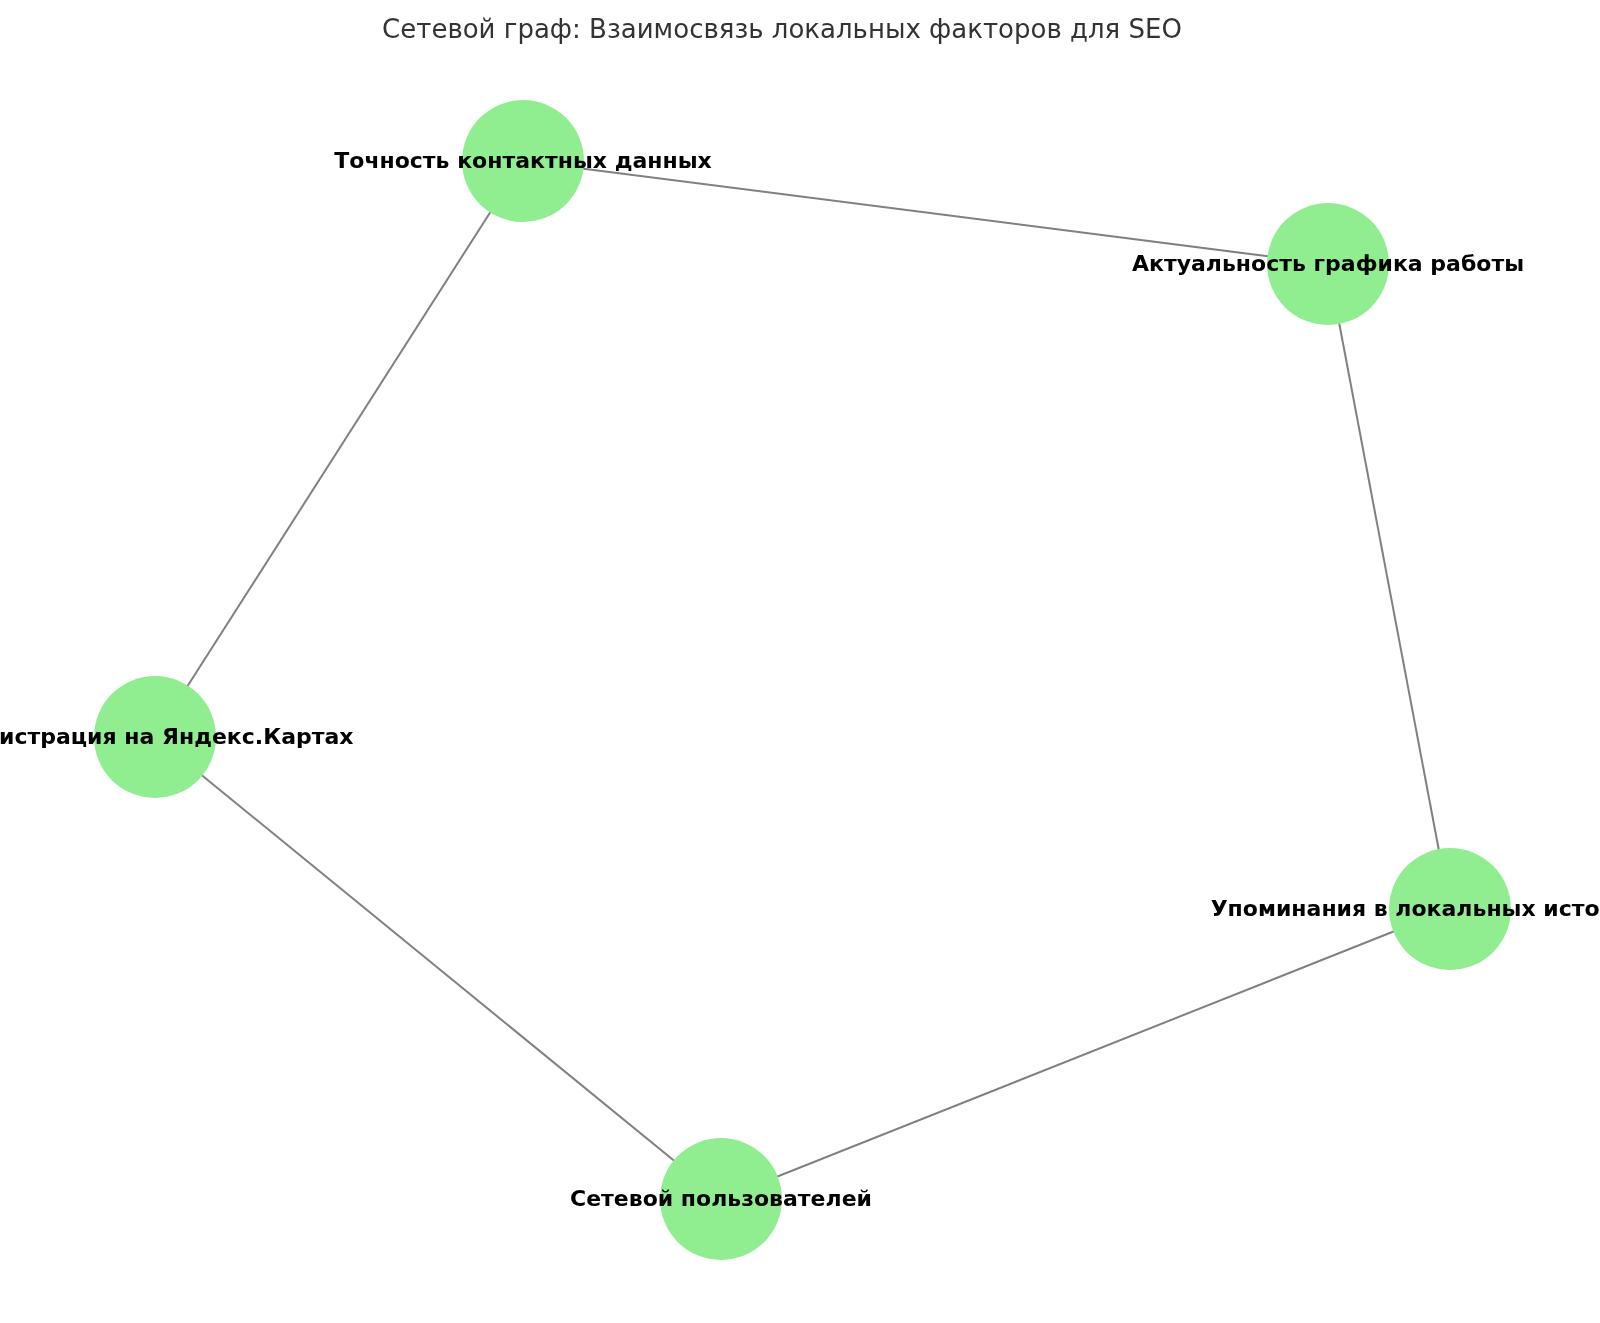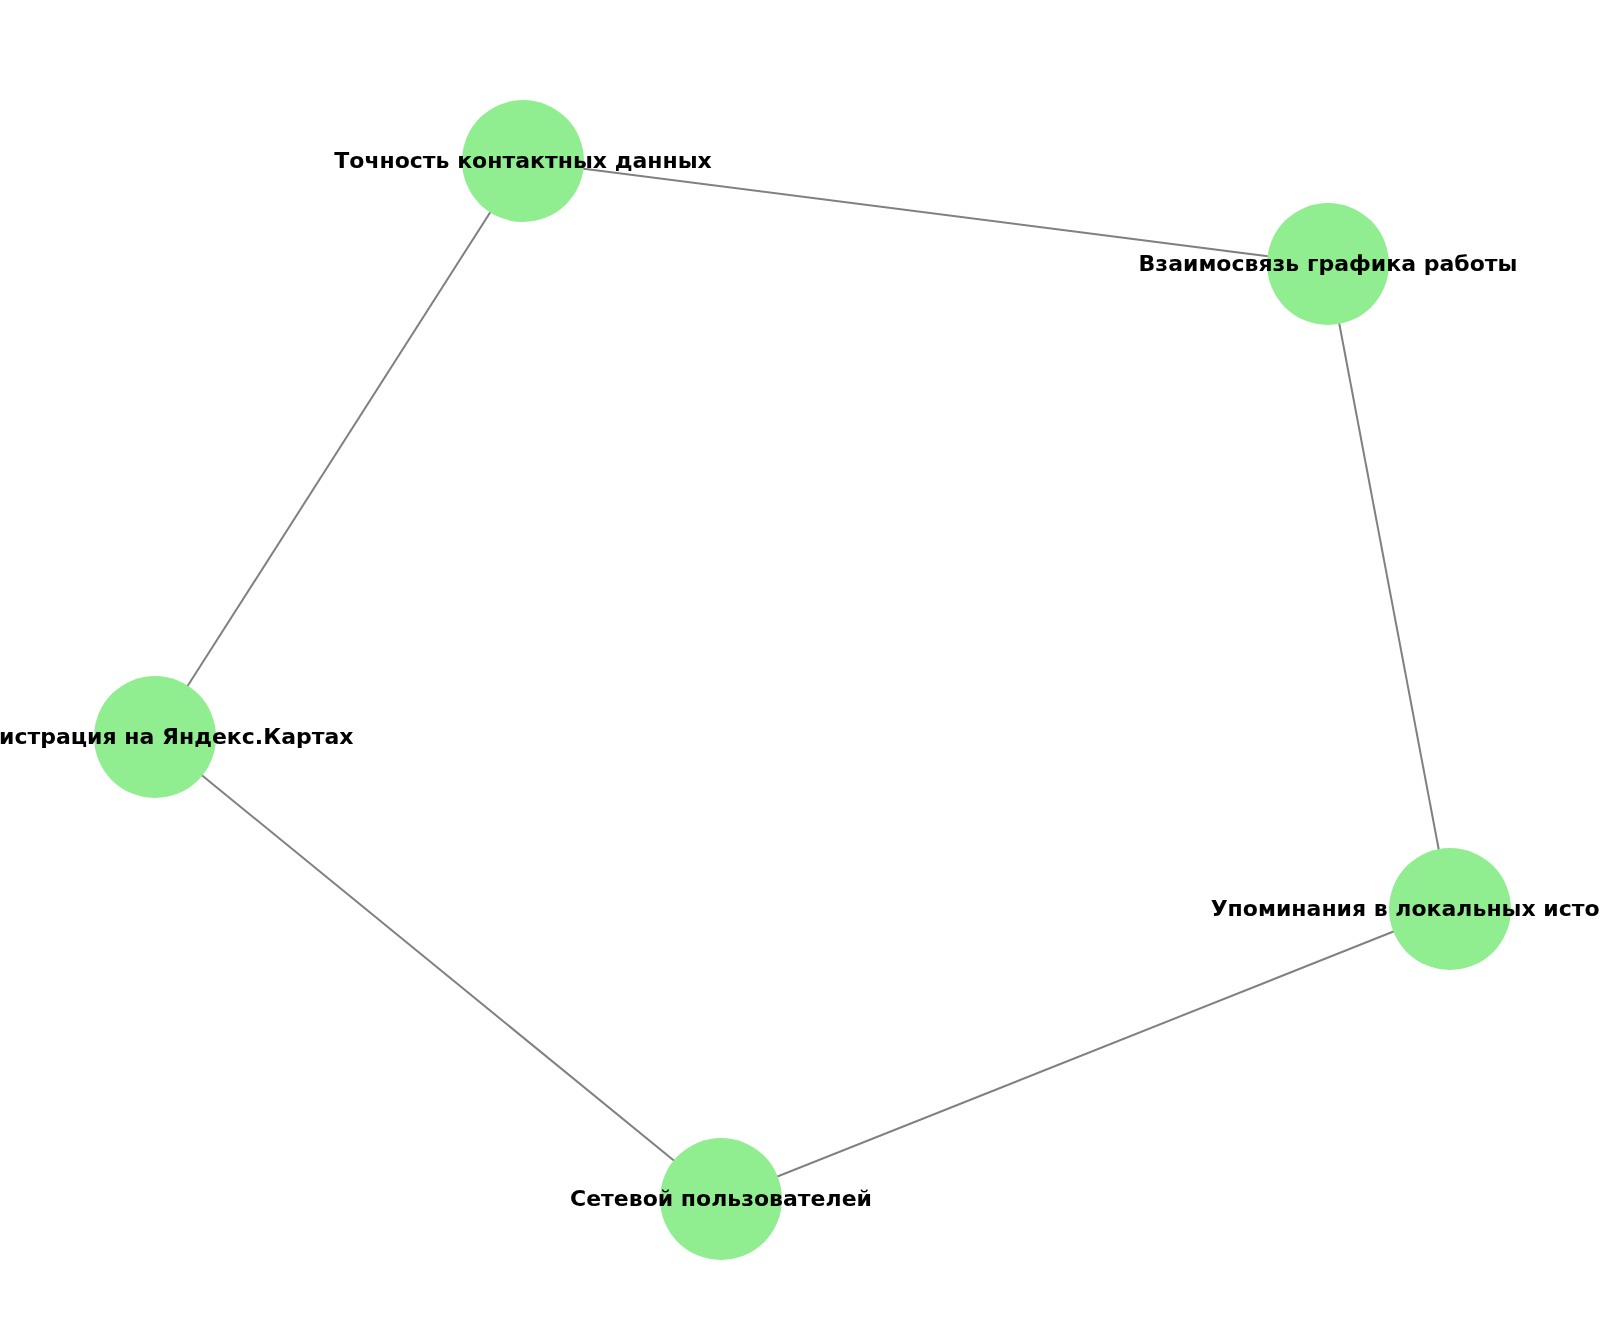--- a/index.html
+++ b/index.html
@@ -50,38 +50,39 @@
     font-weight: 700;
     color: #000000;
     white-space: nowrap;
     line-height: 1;
   }
 </style>
 </head>
 <body>
 
 <div class="canvas">
+  <div class="chart-title">Сетевой граф: Взаимосвязь локальных факторов для SEO</div>
 
   <svg class="graph-svg" width="1600" height="1323" viewBox="0 0 1600 1323" xmlns="http://www.w3.org/2000/svg">
     <g id="edges-group">
         <line x1="523" y1="161" x2="1328" y2="264" stroke="#808080" stroke-width="2"></line>
         <line x1="523" y1="161" x2="155" y2="737" stroke="#808080" stroke-width="2"></line>
         <line x1="1328" y1="264" x2="1450" y2="909" stroke="#808080" stroke-width="2"></line>
         <line x1="155" y1="737" x2="721" y2="1199" stroke="#808080" stroke-width="2"></line>
         <line x1="1450" y1="909" x2="721" y2="1199" stroke="#808080" stroke-width="2"></line>
       </g>
     <g id="nodes-group">
         <circle cx="523" cy="161" r="61" fill="#90EE90"></circle>
         <circle cx="1328" cy="264" r="61" fill="#90EE90"></circle>
         <circle cx="155" cy="737" r="61" fill="#90EE90"></circle>
         <circle cx="1450" cy="909" r="61" fill="#90EE90"></circle>
         <circle cx="721" cy="1199" r="61" fill="#90EE90"></circle>
       </g>
   </svg>
 
   <div class="labels-layer" id="labels-layer">
       <div class="node-label" style="left: 523px; top: 161px; color: rgb(0, 0, 0);">Точность контактных данных</div>
-      <div class="node-label" style="left: 1328px; top: 264px; color: rgb(0, 0, 0);">Взаимосвязь графика работы</div>
+      <div class="node-label" style="left: 1328px; top: 264px; color: rgb(0, 0, 0);">Актуальность графика работы</div>
       <div class="node-label" style="left: 155px; top: 737px; color: rgb(0, 0, 0);">Регистрация на Яндекс.Картах</div>
       <div class="node-label" style="left: 1450px; top: 909px; color: rgb(0, 0, 0);">Упоминания в локальных источниках</div>
       <div class="node-label" style="left: 721px; top: 1199px; color: rgb(0, 0, 0);">Сетевой пользователей</div>
     </div>
 </div>
 
 </body></html>

